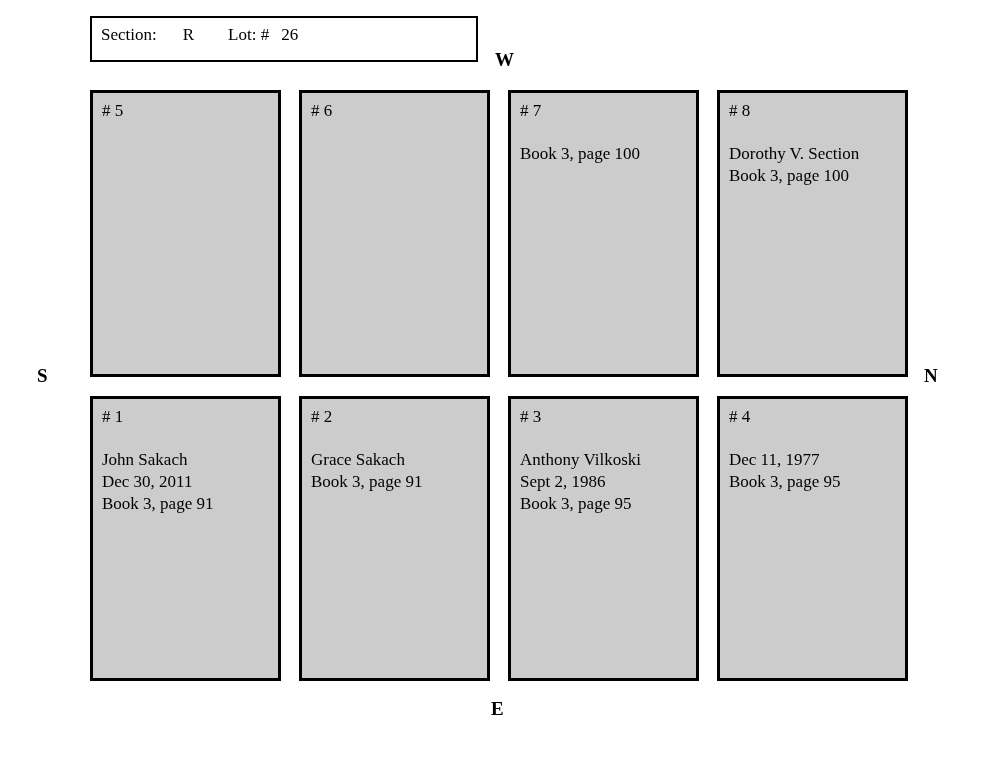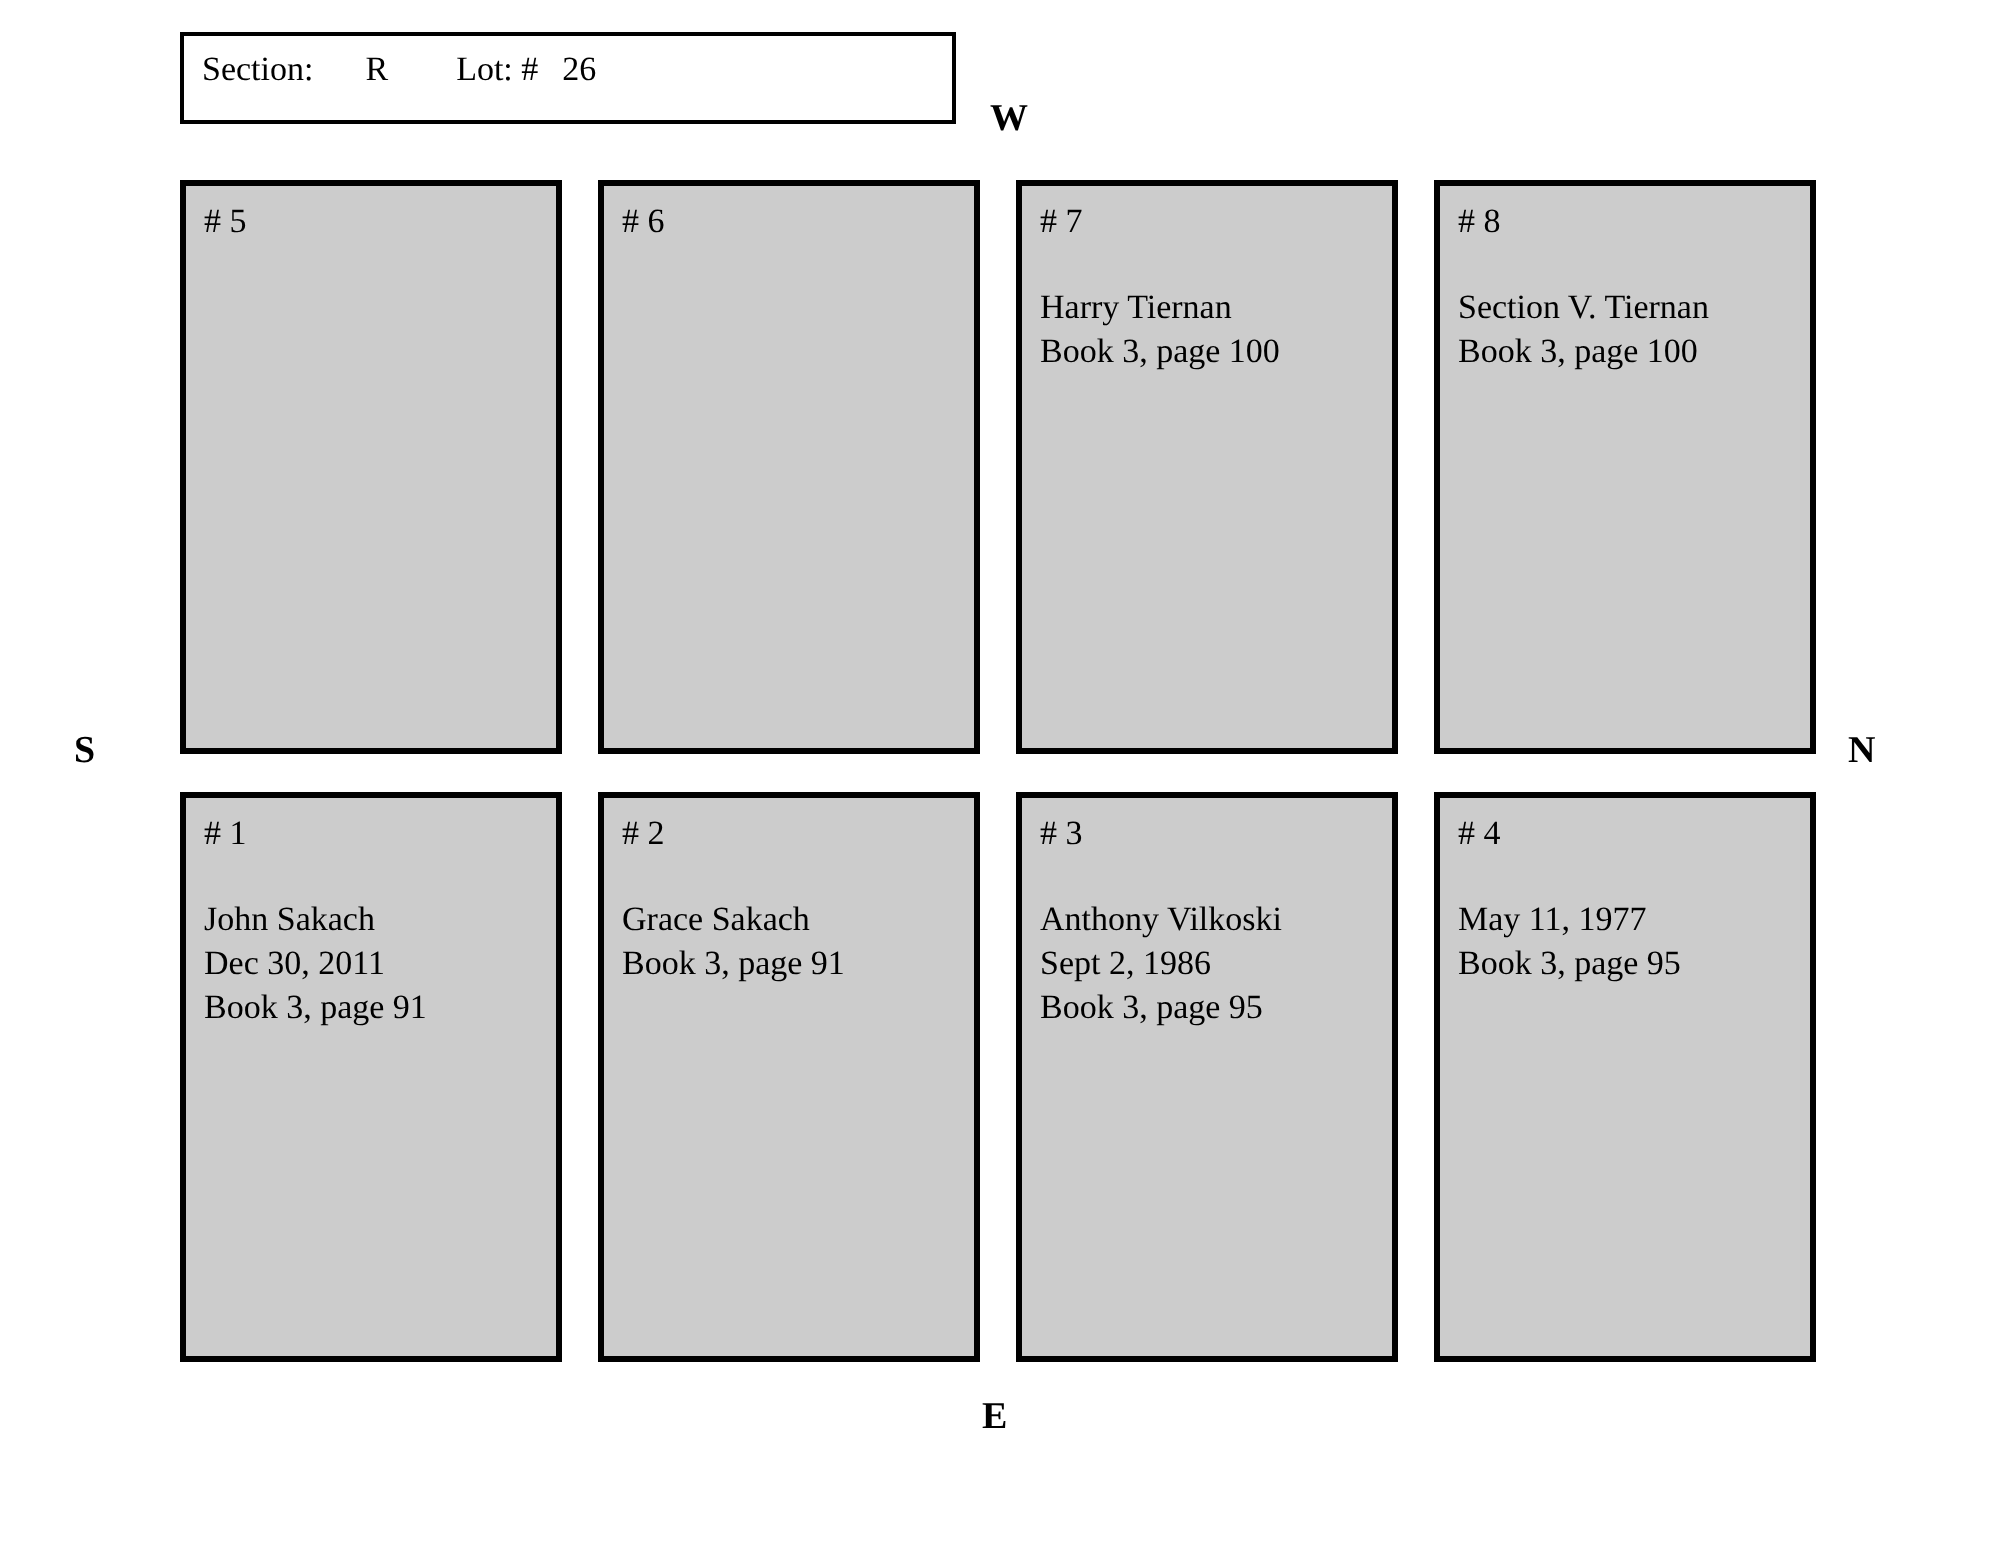--- a/index.html
+++ b/index.html
@@ -101,28 +101,27 @@
       <div class="plot-number"># 6</div>
       <div class="plot-info">
         <div></div>
         <div></div>
         <div></div>
       </div>
     </div>
     <div class="plot col-2" style="background: rgb(204, 204, 204); border-color: rgb(0, 0, 0);">
       <div class="plot-number"># 7</div>
       <div class="plot-info">
-        <div>Harry Tiernan</div>
         <div>Book 3, page 100</div>
       </div>
     </div>
     <div class="plot col-3" style="background: rgb(204, 204, 204); border-color: rgb(0, 0, 0);">
       <div class="plot-number"># 8</div>
       <div class="plot-info">
-        <div>Section V. Tiernan</div>
+        <div>Dorothy V. Section</div>
         <div>Book 3, page 100</div>
       </div>
     </div>
   </div>
 
   <div class="row-bottom">
     <div class="plot col-0" style="background: rgb(204, 204, 204); border-color: rgb(0, 0, 0);">
       <div class="plot-number"># 1</div>
       <div class="plot-info">
         <div>John Sakach</div>
@@ -141,19 +140,19 @@
       <div class="plot-number"># 3</div>
       <div class="plot-info">
         <div>Anthony Vilkoski</div>
         <div>Sept 2, 1986</div>
         <div>Book 3, page 95</div>
       </div>
     </div>
     <div class="plot col-3" style="background: rgb(204, 204, 204); border-color: rgb(0, 0, 0);">
       <div class="plot-number"># 4</div>
       <div class="plot-info">
-        <div>May 11, 1977</div>
+        <div>Dec 11, 1977</div>
         <div>Book 3, page 95</div>
       </div>
     </div>
   </div>
 
 </div>
 
 </body></html>

